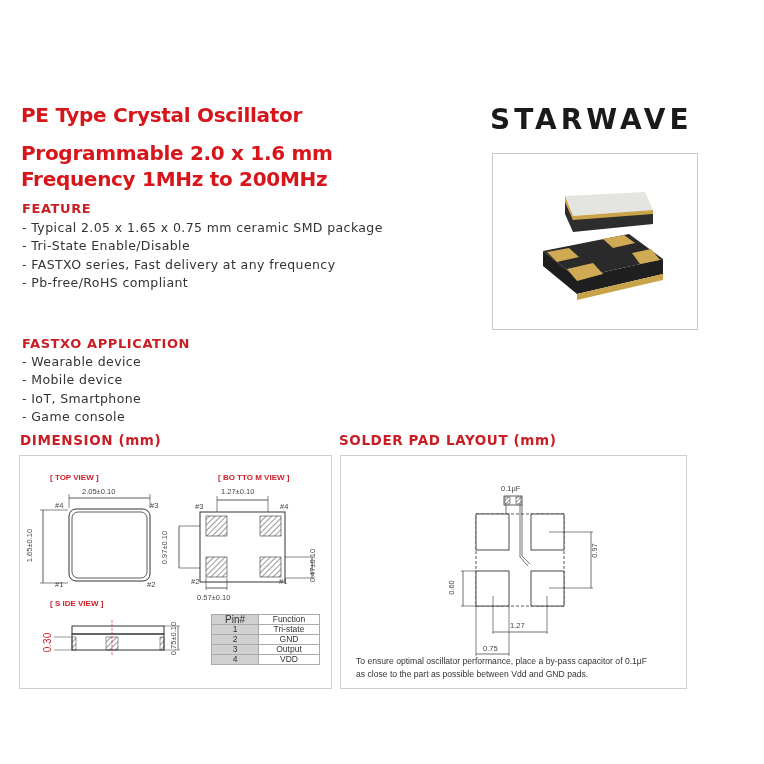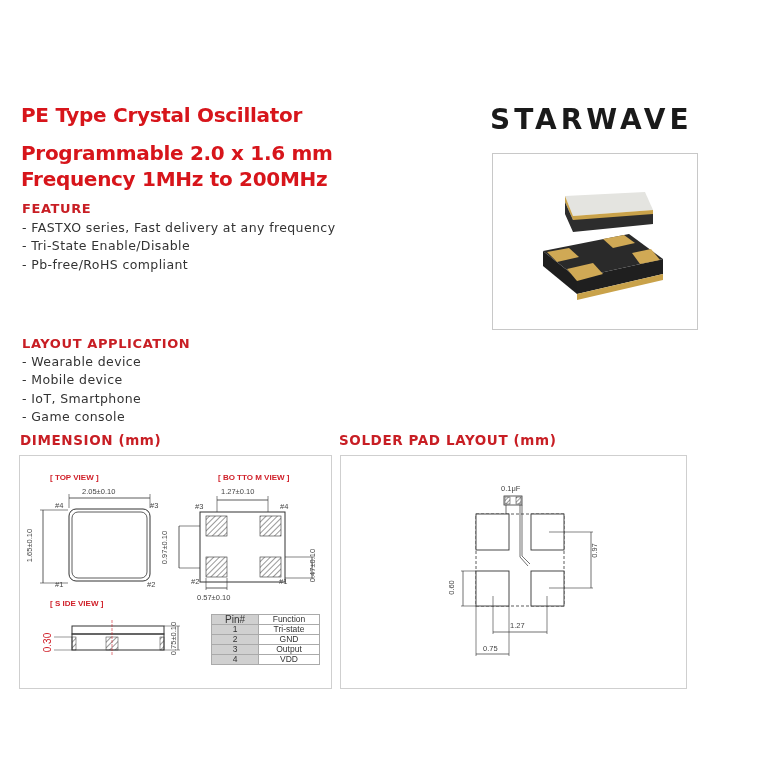--- a/index.html
+++ b/index.html
@@ -46,26 +46,27 @@
 
     <polygon points="54,98 76,94 86,103 64,108" fill="#d0a955"></polygon>
     <polygon points="110,85 131,81 142,89 120,94" fill="#d0a955"></polygon>
     <polygon points="74,115 100,109 110,120 84,127" fill="#d0a955"></polygon>
     <polygon points="139,99 158,95 167,106 147,110" fill="#d0a955"></polygon>
   </svg>
 </div>
 
 <div class="abs sec" style="left:22px; top:201px;">FEATURE</div>
 <div class="abs list" style="left:22px; top:219px;">
+  <div>- Typical 2.05 x 1.65 x 0.75 mm ceramic SMD package</div>
+  <div>- Tri-State Enable/Disable</div>
   <div>- FASTXO series, Fast delivery at any frequency</div>
-  <div>- Tri-State Enable/Disable</div>
   <div>- Pb-free/RoHS compliant</div>
 </div>
 
-<div class="abs sec" style="left:22px; top:336px;">LAYOUT APPLICATION</div>
+<div class="abs sec" style="left:22px; top:336px;">FASTXO APPLICATION</div>
 <div class="abs list" style="left:22px; top:353px;">
   <div>- Wearable device</div>
   <div>- Mobile device</div>
   <div>- IoT, Smartphone</div>
   <div>- Game console</div>
 </div>
 
 <div class="abs sec" style="left:20px; top:432px; font-size:13.5px;">DIMENSION (mm)</div>
 <div class="abs sec" style="left:339px; top:432px; font-size:13.5px;">SOLDER PAD LAYOUT (mm)</div>
 
@@ -203,13 +204,17 @@
     <line x1="152" y1="176" x2="206" y2="176" stroke="#333" stroke-width="0.7"></line>
     <line x1="135" y1="150" x2="135" y2="200" stroke="#333" stroke-width="0.6"></line>
     <line x1="168" y1="150" x2="168" y2="200" stroke="#333" stroke-width="0.6"></line>
     <line x1="135" y1="198" x2="168" y2="198" stroke="#333" stroke-width="0.7"></line>
   </svg>
   <div class="abs dim" style="left:160px; top:28px;">0.1μF</div>
   <div class="abs dim" style="left:246px; top:90px; transform:rotate(-90deg);">0.97</div>
   <div class="abs dim" style="left:103px; top:127px; transform:rotate(-90deg);">0.60</div>
   <div class="abs dim" style="left:169px; top:165px;">1.27</div>
   <div class="abs dim" style="left:142px; top:188px;">0.75</div>
+  <div class="abs note" style="left:15px; top:199px;">
+    <div>To ensure optimal oscillator performance, place a by-pass capacitor of 0.1μF</div>
+    <div>as close to the part as possible between Vdd and GND pads.</div>
+  </div>
 </div>
 
 </body></html>

